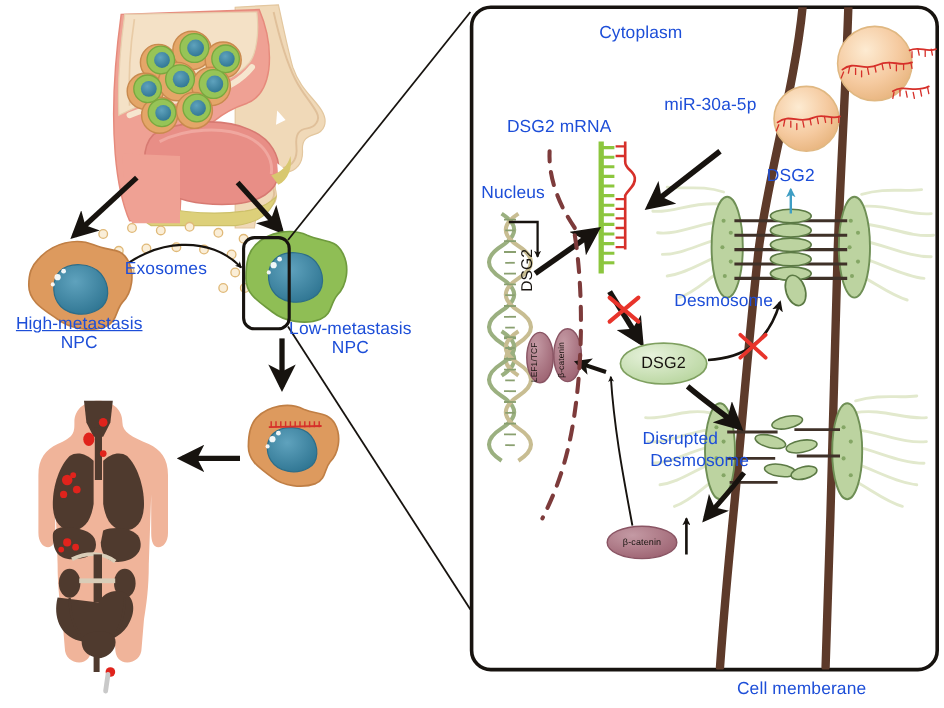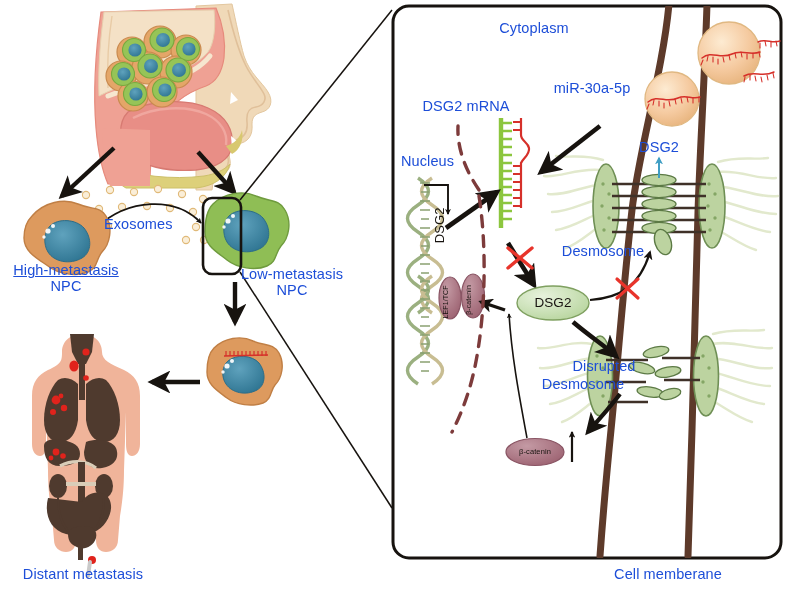--- a/index.html
+++ b/index.html
@@ -507,21 +507,20 @@
 </svg>
 
 <div class="lbl" style="left:104px;top:216px;">Exosomes</div>
 
 <div class="lbl ctr" style="left:66px;top:262px;text-decoration:underline;">High-metastasis</div>
 <div class="lbl ctr" style="left:66px;top:278px;">NPC</div>
 
 <div class="lbl ctr" style="left:292px;top:266px;">Low-metastasis</div>
 <div class="lbl ctr" style="left:292px;top:282px;">NPC</div>
 
-<div class="lbl ctr" style="left:83px;top:566px;">Distant metastasis</div>
 
 <div class="lbl ctr" style="left:534px;top:20px;">Cytoplasm</div>
 
 <div class="lbl ctr" style="left:592px;top:80px;">miR-30a-5p</div>
 
 <div class="lbl ctr" style="left:466px;top:98px;text-align:center;">DSG2 mRNA</div>
 
 <div class="lbl" style="left:401px;top:153px;">Nucleus</div>
 
 <div class="lbl blk rot" style="left:440px;top:218px;font-size:13px;
@@ -532,20 +531,20 @@
 
 <div class="lbl blk tiny rot" style="left:473px;top:296px;
      transform:rotate(-90deg) translate(-50%,-50%);transform-origin:left center;">β-catenin</div>
 
 <div class="lbl ctr blk" style="left:553px;top:295px;font-size:13.5px;">DSG2</div>
 
 <div class="lbl ctr" style="left:659px;top:139px;">DSG2</div>
 
 <div class="lbl ctr" style="left:603px;top:243px;">Desmosome</div>
 
-<div class="lbl ctr" style="left:583px;top:358px;padding-left:42px;">Disrupted</div>
+<div class="lbl ctr" style="left:567px;top:358px;">Disrupted</div>
 <div class="lbl ctr" style="left:583px;top:376px;">Desmosome</div>
 
 <div class="lbl ctr blk tiny" style="left:535px;top:448px;font-size:7.5px;">β-catenin</div>
 
 <div class="lbl ctr" style="left:668px;top:566px;">Cell memberane</div>
 
 </div>
 
 </body></html>

